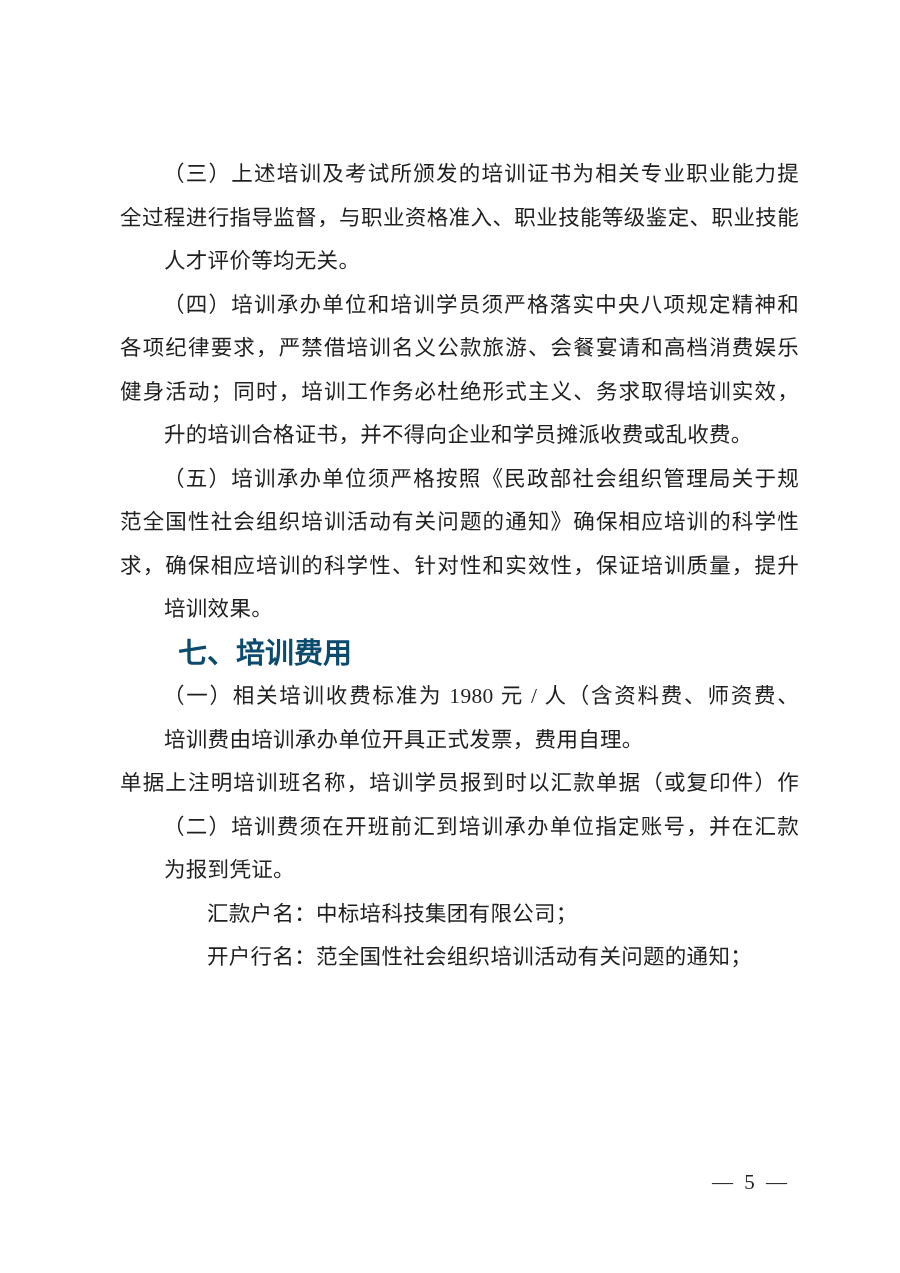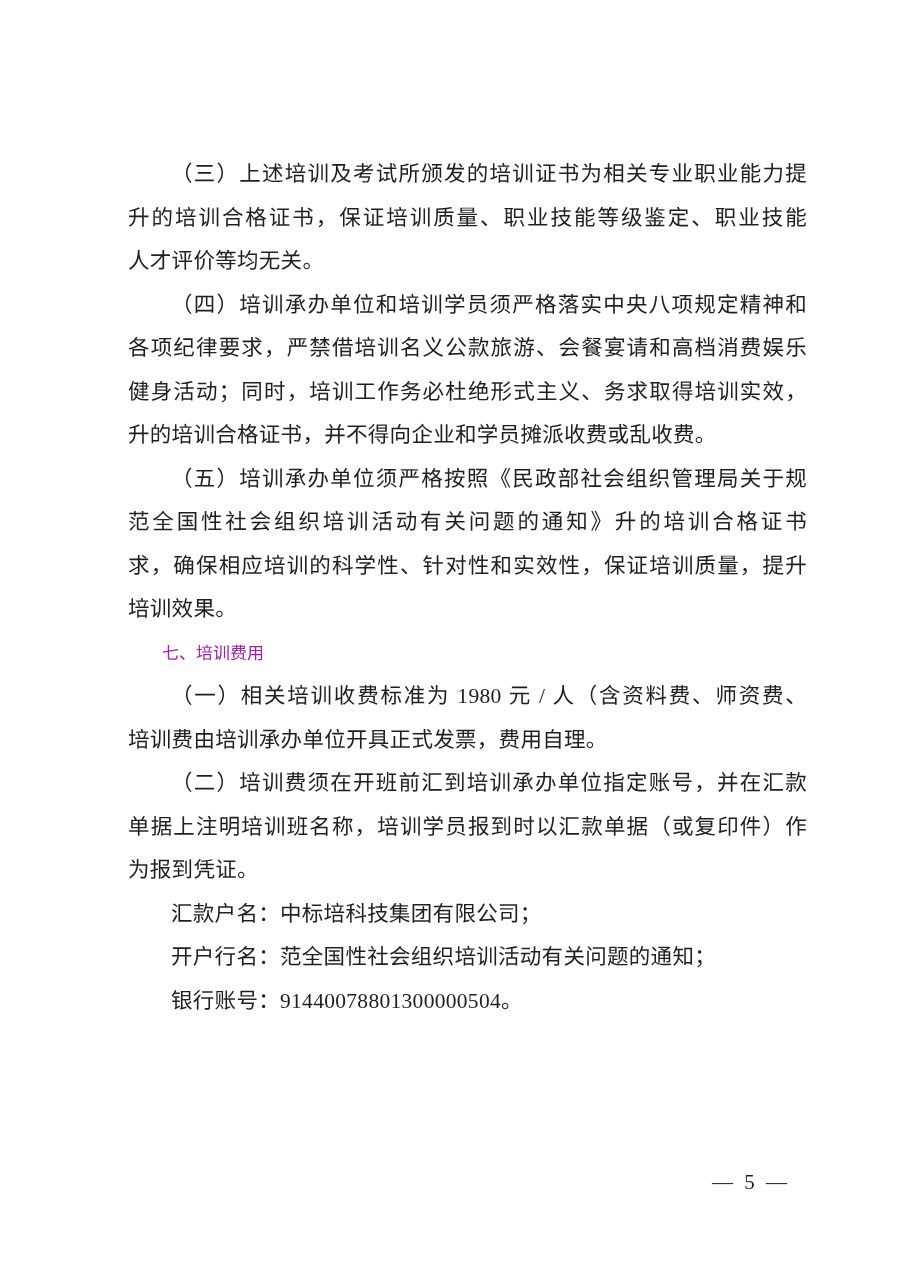--- a/index.html
+++ b/index.html
@@ -11,45 +11,46 @@
     position: relative;
     width: 900px;
     height: 1273px;
     background: #ffffff;
     color: #1f1f1f;
     font-family: "Liberation Serif", "DejaVu Serif", serif;
     overflow: hidden;
   }
   .content {
     position: absolute;
-    left: 128px;
+    left: 120px;
     top: 153px;
     width: 679px;
   }
   .para { margin: 0; padding: 0; }
   .line {
     font-size: 21.5px;
     line-height: 43.5px;
     text-align: justify;
     text-align-last: justify;
     letter-spacing: 0.3px;
     white-space: nowrap;
   }
   .line.last {
     text-align-last: left;
+    margin-left: 44px;
   }
   .first {
     text-indent: 2em;
   }
   .heading {
     font-family: "Liberation Sans", "DejaVu Sans", sans-serif;
-    font-weight: 400;
-    font-size: 17px;
+    font-weight: 700;
+    font-size: 29px;
     line-height: 43.5px;
-    color: #a21caf;
+    color: #0c4a6e;
     text-indent: 2em;
     margin: 0;
   }
   .footer {
     position: absolute;
     top: 1167px;
     right: 110px;
     font-size: 21px;
     line-height: 30px;
     letter-spacing: 3px;
@@ -57,62 +58,59 @@
   }
 </style>
 </head>
 <body>
 
 <div class="page">
   <div class="content">
 
     <div class="para">
       <div class="line first">（三）上述培训及考试所颁发的培训证书为相关专业职业能力提</div>
-      <div class="line">升的培训合格证书，保证培训质量、职业技能等级鉴定、职业技能</div>
+      <div class="line">全过程进行指导监督，与职业资格准入、职业技能等级鉴定、职业技能</div>
       <div class="line last">人才评价等均无关。</div>
     </div>
 
     <div class="para">
       <div class="line first">（四）培训承办单位和培训学员须严格落实中央八项规定精神和</div>
       <div class="line">各项纪律要求，严禁借培训名义公款旅游、会餐宴请和高档消费娱乐</div>
       <div class="line">健身活动；同时，培训工作务必杜绝形式主义、务求取得培训实效，</div>
       <div class="line last">升的培训合格证书，并不得向企业和学员摊派收费或乱收费。</div>
     </div>
 
     <div class="para">
       <div class="line first">（五）培训承办单位须严格按照《民政部社会组织管理局关于规</div>
-      <div class="line">范全国性社会组织培训活动有关问题的通知》升的培训合格证书</div>
+      <div class="line">范全国性社会组织培训活动有关问题的通知》确保相应培训的科学性</div>
       <div class="line">求，确保相应培训的科学性、针对性和实效性，保证培训质量，提升</div>
       <div class="line last">培训效果。</div>
     </div>
 
 
     <h2 class="heading">七、培训费用</h2>
 
     <div class="para">
       <div class="line first">（一）相关培训收费标准为 1980 元 / 人（含资料费、师资费、</div>
       <div class="line last">培训费由培训承办单位开具正式发票，费用自理。</div>
     </div>
 
     <div class="para">
+      <div class="line">单据上注明培训班名称，培训学员报到时以汇款单据（或复印件）作</div>
       <div class="line first">（二）培训费须在开班前汇到培训承办单位指定账号，并在汇款</div>
-      <div class="line">单据上注明培训班名称，培训学员报到时以汇款单据（或复印件）作</div>
       <div class="line last">为报到凭证。</div>
     </div>
 
     <div class="para">
       <div class="line first last">汇款户名：中标培科技集团有限公司；</div>
     </div>
 
     <div class="para">
       <div class="line first last">开户行名：范全国性社会组织培训活动有关问题的通知；</div>
     </div>
 
-    <div class="para">
-      <div class="line first last">银行账号：91440078801300000504。</div>
-    </div>
 
   </div>
 
   <div class="footer">
     <span>— 5 —</span>
   </div>
 </div>
 
 </body></html>

